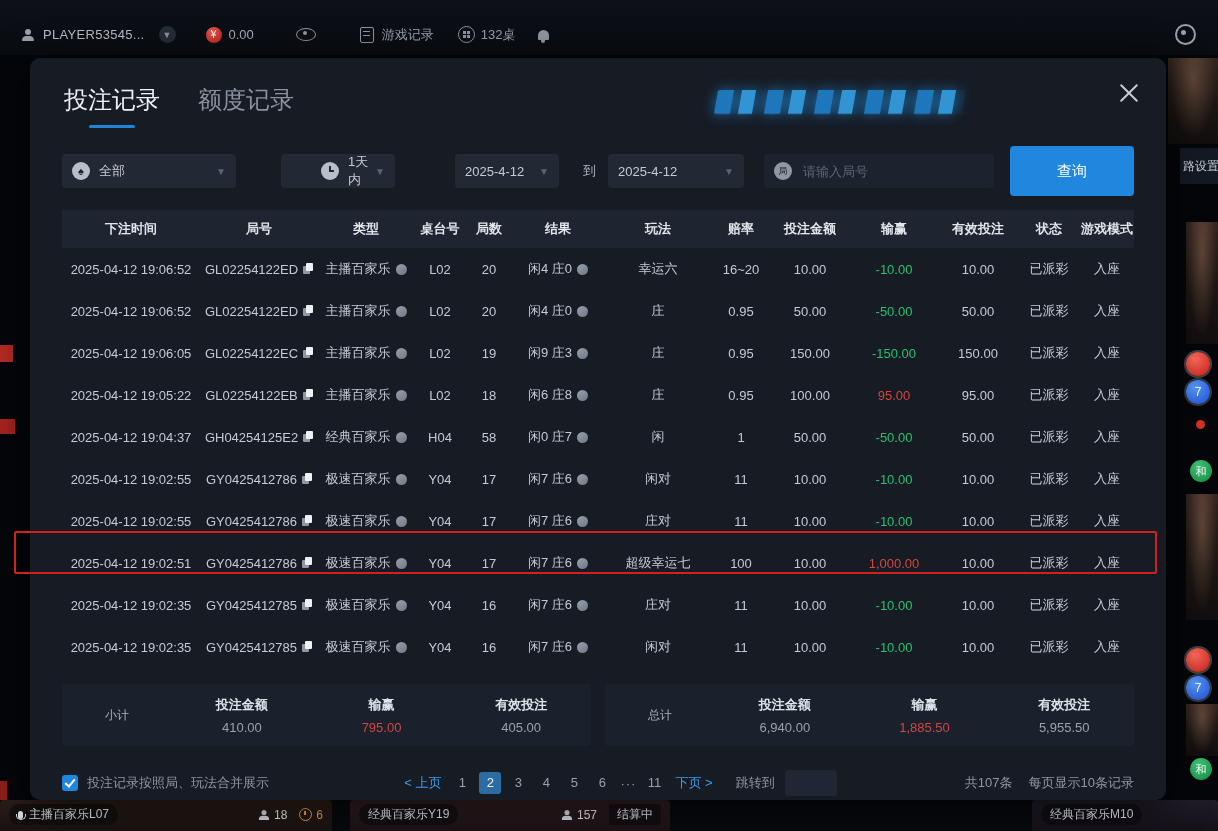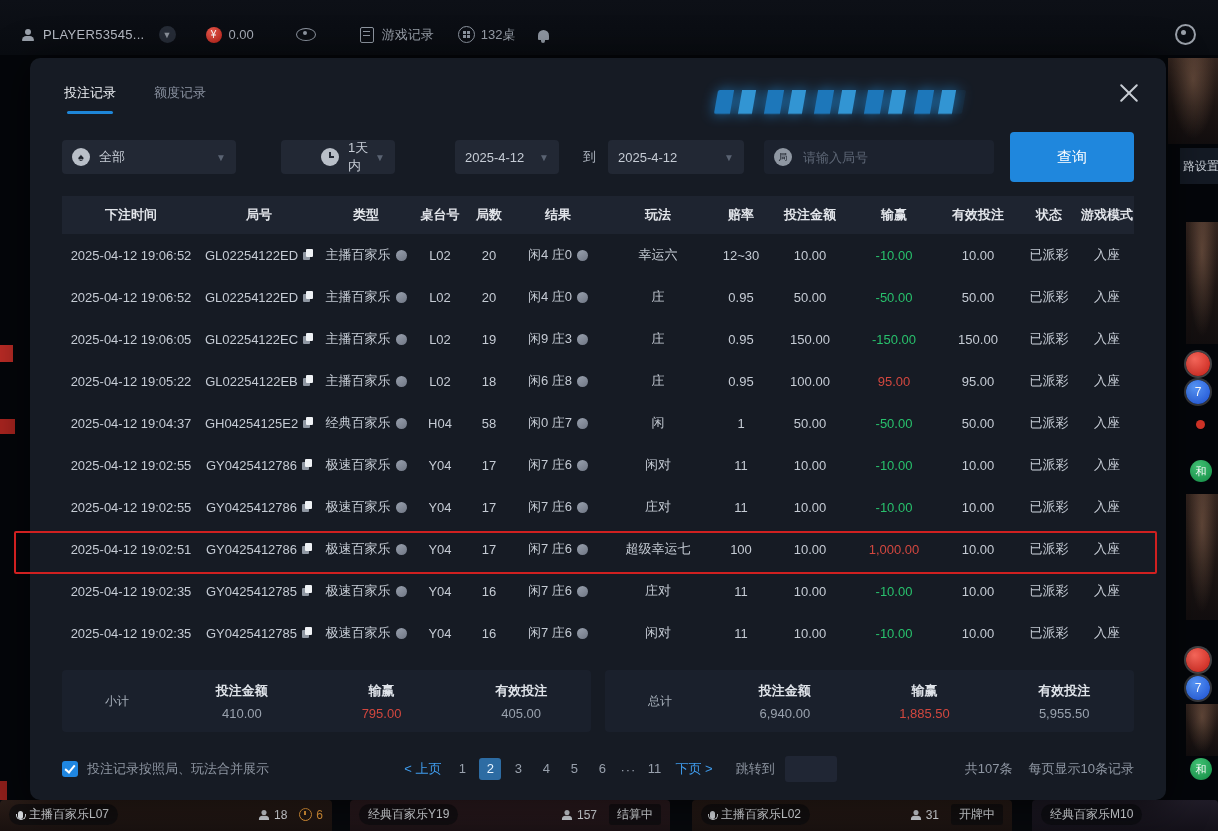--- a/index.html
+++ b/index.html
@@ -51,21 +51,21 @@
 
   
   .modal{position:absolute;left:30px;top:58px;width:1136px;height:742px;background:#161b24;border-radius:10px;
          box-shadow:0 6px 40px rgba(0,0,0,.65);z-index:10;}
   .close-x{position:absolute;top:24px;right:26px;width:22px;height:22px;cursor:pointer;}
   .close-x::before,.close-x::after{content:"";position:absolute;left:-1px;top:10px;width:24px;height:2px;background:#c7ccd3;border-radius:1px;}
   .close-x::before{transform:rotate(45deg);}
   .close-x::after{transform:rotate(-45deg);}
 
   .tabs{padding:26px 34px 0;display:flex;gap:38px;align-items:flex-end;}
-  .tab{font-size:13px;color:#8a92a0;cursor:pointer;}
+  .tab{font-size:24px;color:#8a92a0;cursor:pointer;}
   .tab.active{color:#eef1f5;}
   .tab .underline{height:3px;width:46px;margin:9px auto 0;border-radius:2px;background:transparent;}
   .tab.active .underline{background:#1e86d8;}
 
   .filters{margin:26px 32px 0;display:flex;align-items:center;height:34px;font-size:13px;color:#c6ccd5;}
   .sel{height:34px;background:#222834;border-radius:4px;display:flex;align-items:center;padding:0 10px;box-sizing:border-box;cursor:pointer;}
   .sel .chev{margin-left:auto;color:#5a6372;font-size:10px;}
   .icircle{width:18px;height:18px;border-radius:50%;background:#b9bfc8;color:#1a1f29;font-size:11px;line-height:18px;
            text-align:center;margin-right:9px;flex:none;}
   .clock-i{width:18px;height:18px;border-radius:50%;background:#b9bfc8;position:relative;margin-right:9px;flex:none;}
@@ -240,21 +240,21 @@
         </div>
       <div id="tbody">
           <div class="trow">
             <div class="td">2025-04-12 19:06:52</div>
             <div class="td">GL02254122ED<div class="copy-i"></div></div>
             <div class="td">主播百家乐<div class="dot-i"></div></div>
             <div class="td">L02</div>
             <div class="td">20</div>
             <div class="td">闲4 庄0<div class="dot-i"></div></div>
             <div class="td">幸运六</div>
-            <div class="td">12~30</div>
+            <div class="td">16~20</div>
             <div class="td">10.00</div>
             <div class="td green">-10.00</div>
             <div class="td">10.00</div>
             <div class="td">已派彩</div>
             <div class="td">入座</div>
           </div>
           <div class="trow">
             <div class="td">2025-04-12 19:06:52</div>
             <div class="td">GL02254122ED<div class="copy-i"></div></div>
             <div class="td">主播百家乐<div class="dot-i"></div></div>
@@ -467,29 +467,20 @@
       </div>
       <div class="vcard c2">
         <div class="vbar">
           <div class="vpill">经典百家乐Y19</div>
           <div class="vright">
             <div class="vstat"><div class="person-i"></div>157</div>
             <div class="vstatus">结算中</div>
           </div>
         </div>
       </div>
-      <div class="vcard c3">
-        <div class="vbar">
-          <div class="vpill"><div class="mic-i"></div>主播百家乐L02</div>
-          <div class="vright">
-            <div class="vstat"><div class="person-i"></div>31</div>
-            <div class="vstatus">开牌中</div>
-          </div>
-        </div>
-      </div>
       <div class="vcard c4">
         <div class="vbar">
           <div class="vpill">经典百家乐M10</div>
           <div class="vright"></div>
         </div>
       </div>
     </div>
 
 </div>
 

